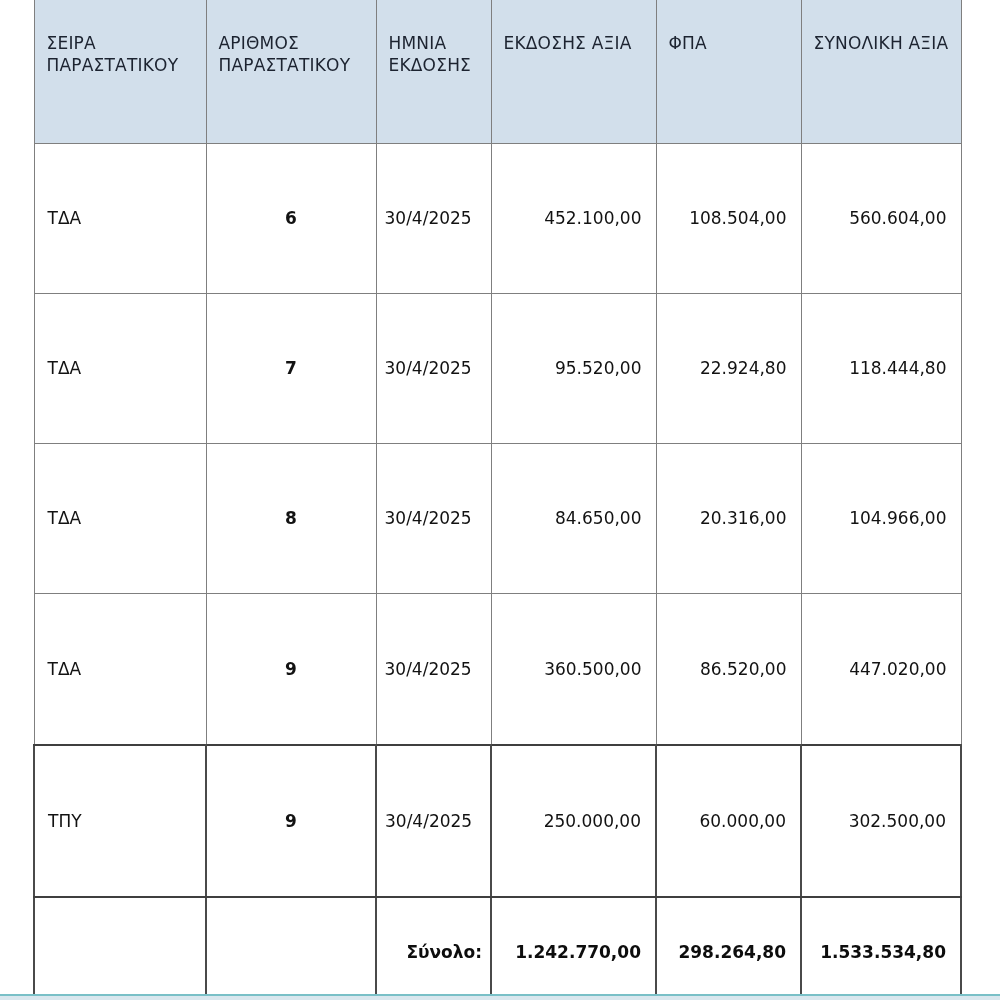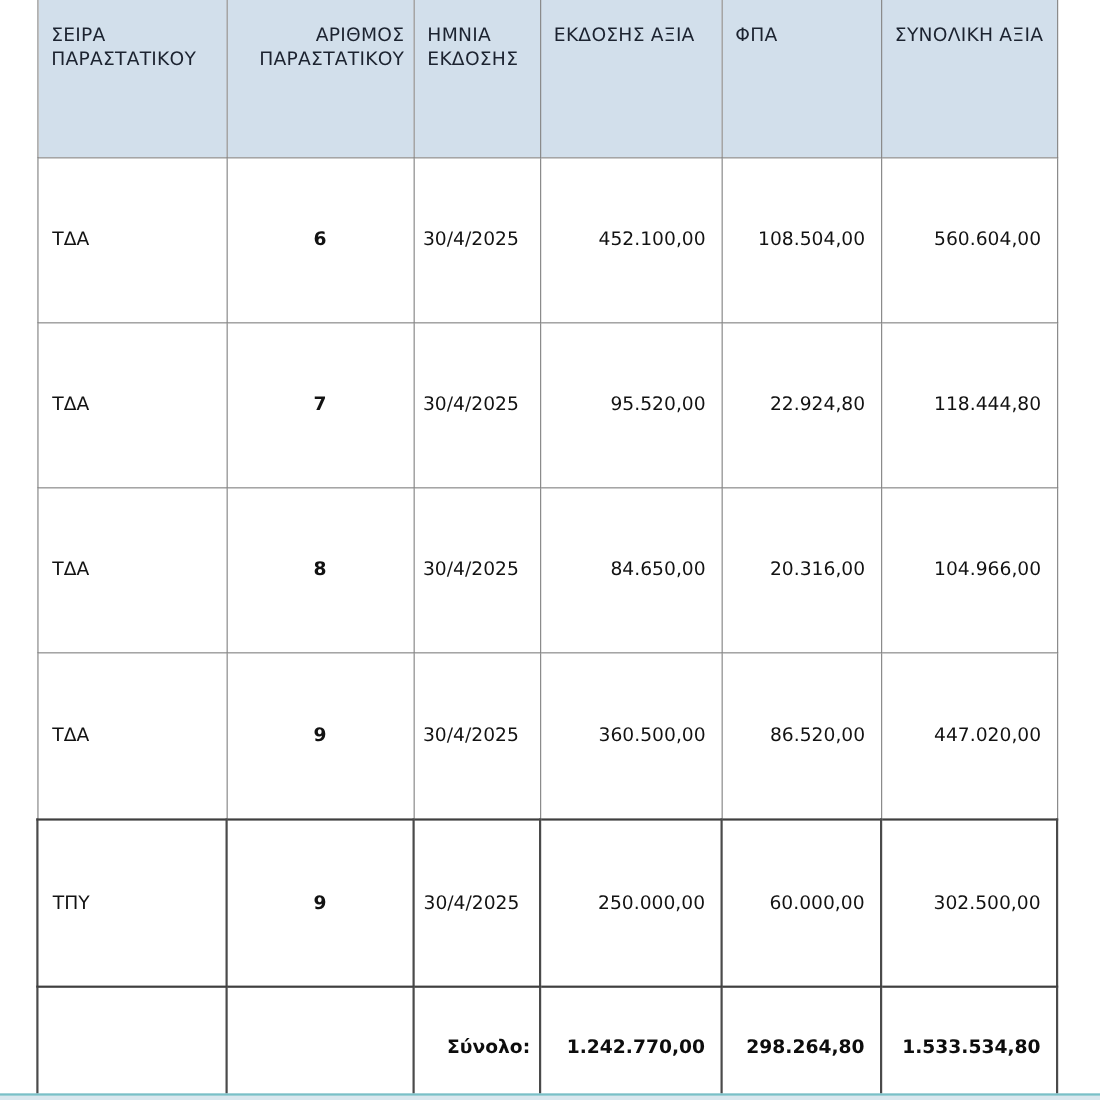--- a/index.html
+++ b/index.html
@@ -27,29 +27,29 @@
   table.invoice-table td {
     border: 1px solid #7f7f7f;
     overflow: hidden;
   }
   
   tr.header-row { height: 143px; }
   tr.header-row th {
     background: #d2dfeb;
     border-top: none;
     vertical-align: top;
-    padding: 22px 8px 0 12px;
+    padding: 33px 8px 0 12px;
     font-size: 17px;
     font-weight: 400;
     line-height: 1.28;
     letter-spacing: 0.2px;
     color: #1c2330;
     text-align: left;
   }
-  tr.header-row th.center { text-align: right; }
+  tr.header-row th.center { text-align: left; }
   
   tr.data-row { height: 150px; }
   tr.data-row.tall { height: 152px; }
   tr.data-row td {
     font-size: 17px;
     color: #121212;
     vertical-align: middle;
     background: #ffffff;
     margin-left: 24px;
   }

